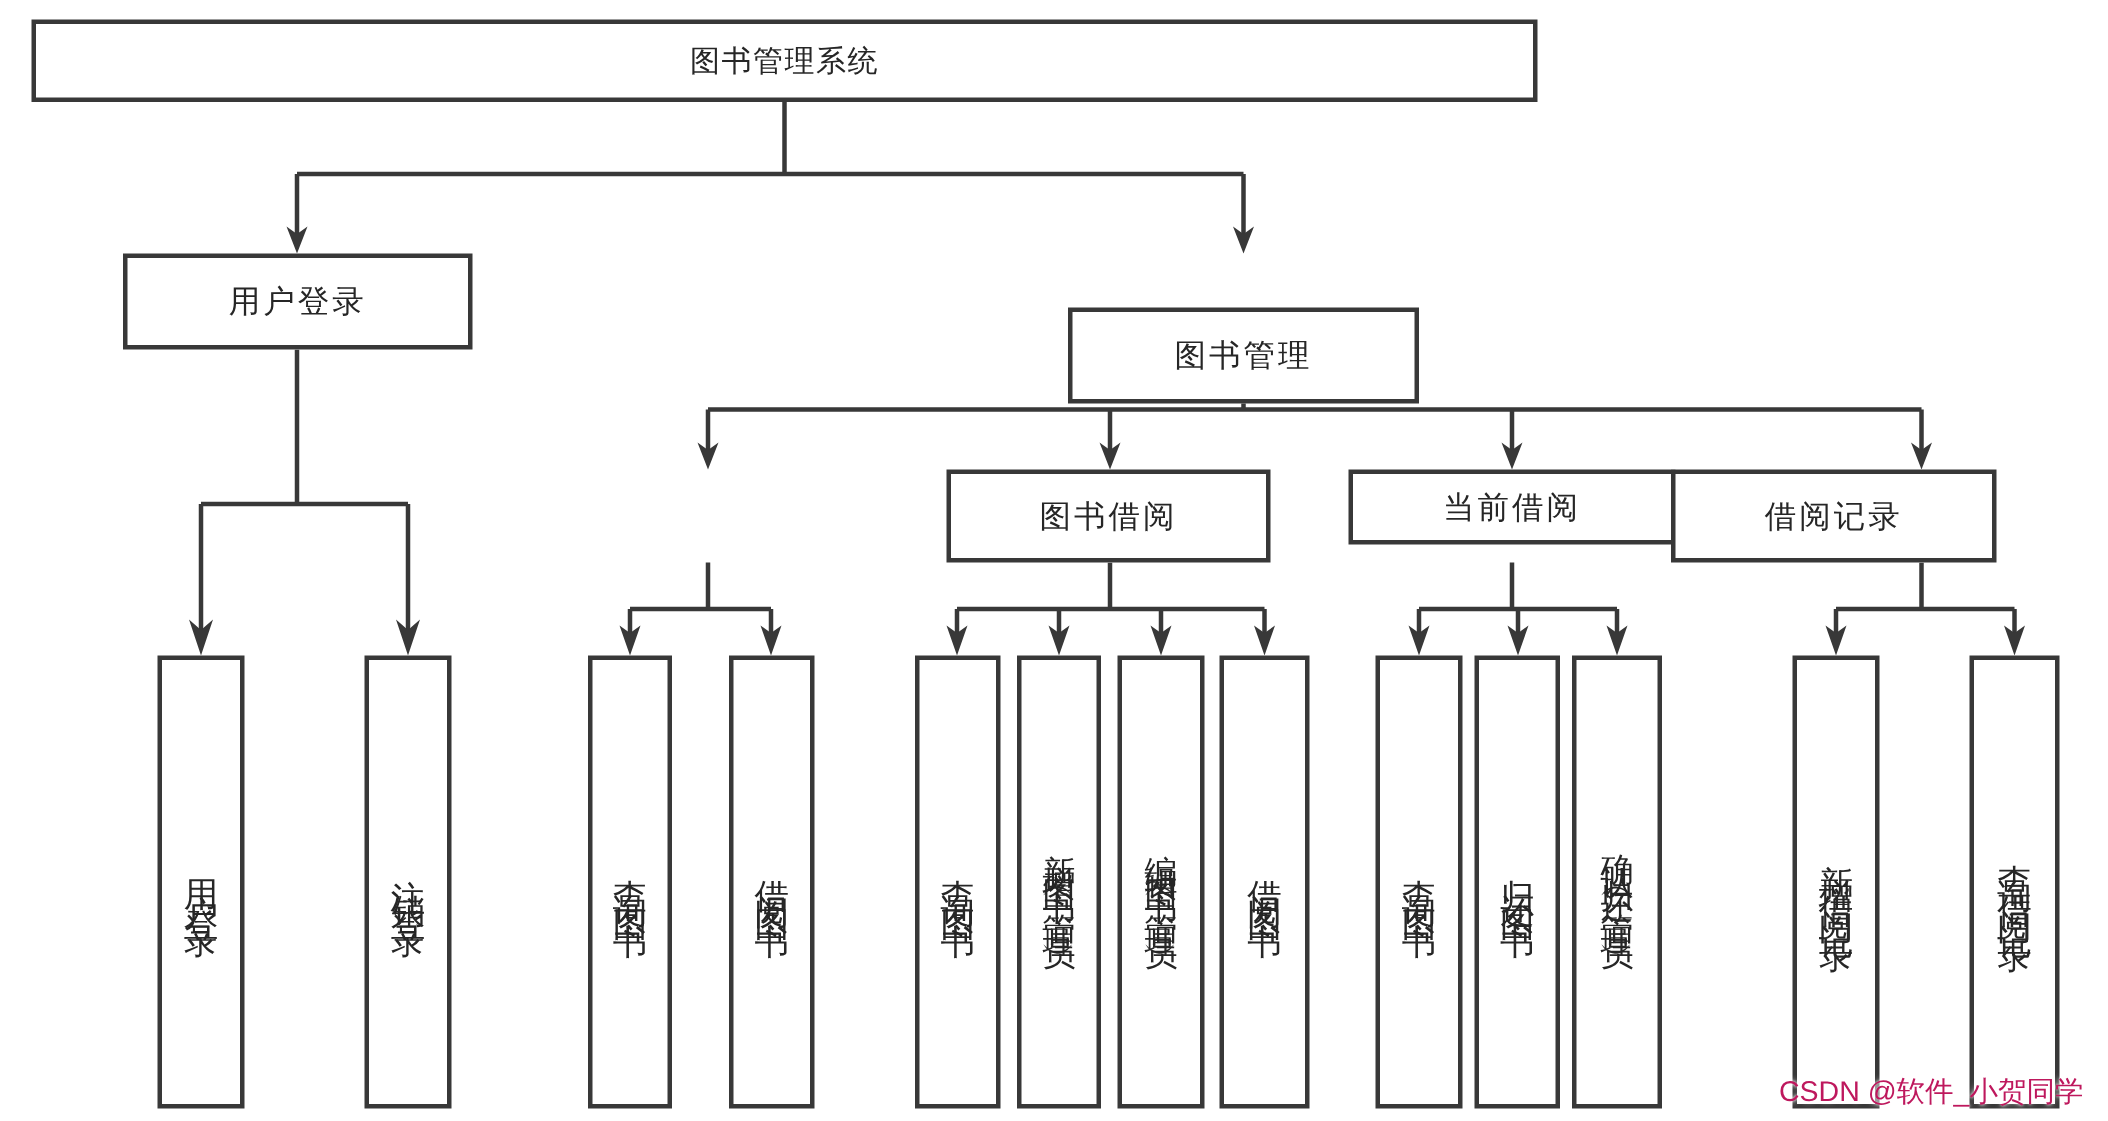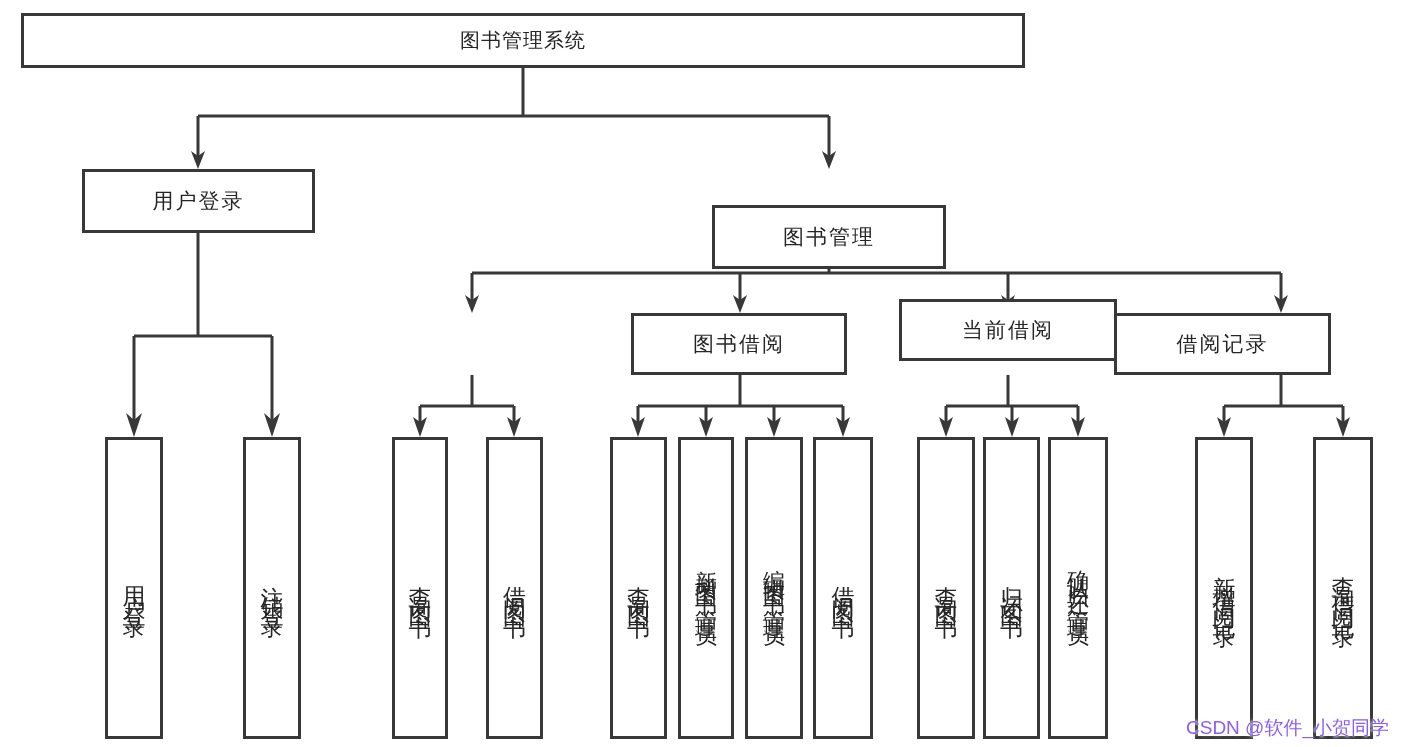--- a/index.html
+++ b/index.html
@@ -19,41 +19,41 @@
     color:#262626;
     display:flex;align-items:center;justify-content:center;
     text-align:center;
   }
   .h-node{font-size:21px;letter-spacing:2px;}
   .root{left:21px;top:13px;width:1004px;height:55px;font-size:20px;letter-spacing:1px;}
   .n-user-login{left:82px;top:169px;width:233px;height:64px;}
   .n-book-mgmt{left:712px;top:169px;width:234px;height:64px;margin-top:36px;}
   .n-new-book{left:363px;top:313px;width:218px;height:62px;}
   .n-book-borrow{left:631px;top:313px;width:216px;height:62px;}
-  .n-current{left:899px;top:299px;width:218px;height:62px;}
+  .n-current{left:899px;top:313px;width:218px;height:50px;}
   .n-records{left:1114px;top:313px;width:217px;height:62px;}
   .leaf{
     top:437px;height:302px;width:58px;
     writing-mode:vertical-rl;
     text-orientation:mixed;
     font-size:23px;
     letter-spacing:10px;
     line-height:1;
   }
   .leaf--long{letter-spacing:8px;font-size:22px;}
   .l1{left:105px;}  .l2{left:243px;}
   .l3{left:392px;width:56px;} .l4{left:486px;width:57px;}
   .l5{left:610px;width:57px;} .l6{left:678px;width:56px;}
   .l7{left:745px;} .l8{left:813px;width:60px;}
   .l9{left:917px;} .l10{left:983px;width:57px;}
   .l11{left:1048px;width:60px;}
   .l12{left:1195px;} .l13{left:1313px;width:60px;}
   .watermark{
     position:absolute;left:1186px;top:715px;
-    font-size:19px;color:#8b5cf6;
+    font-size:19px;color:#be185d;
     text-shadow:0 0 2px #ffffff,0 0 4px #ffffff;
     white-space:nowrap;
   }
 </style>
 </head>
 <body>
 
 <div id="canvas">
 
   <svg id="connectors" viewBox="0 0 1405 747" xmlns="http://www.w3.org/2000/svg">

